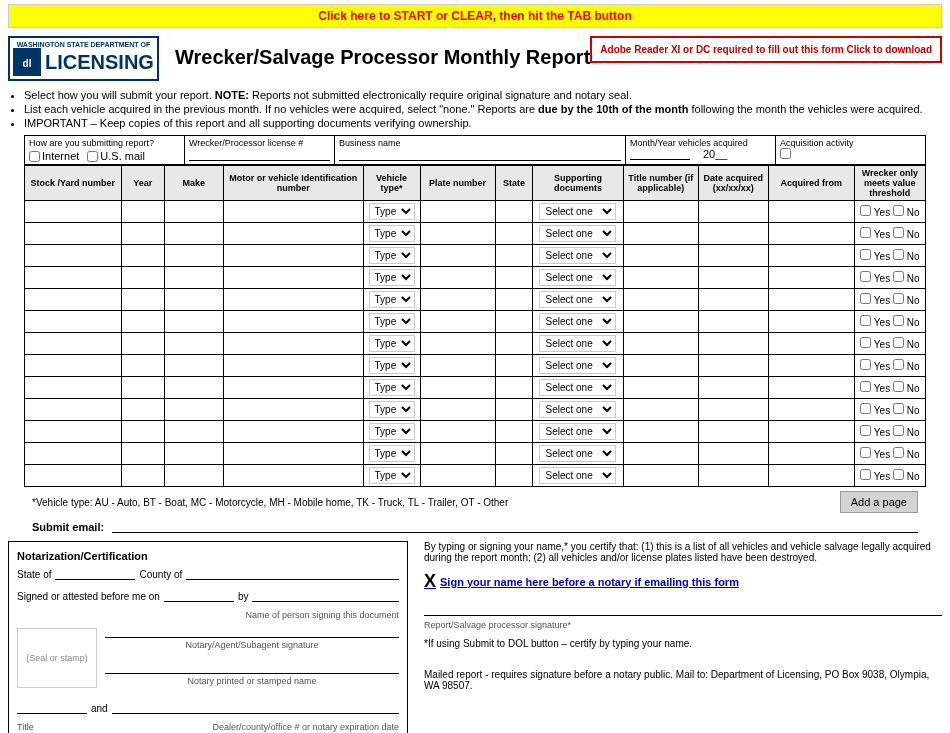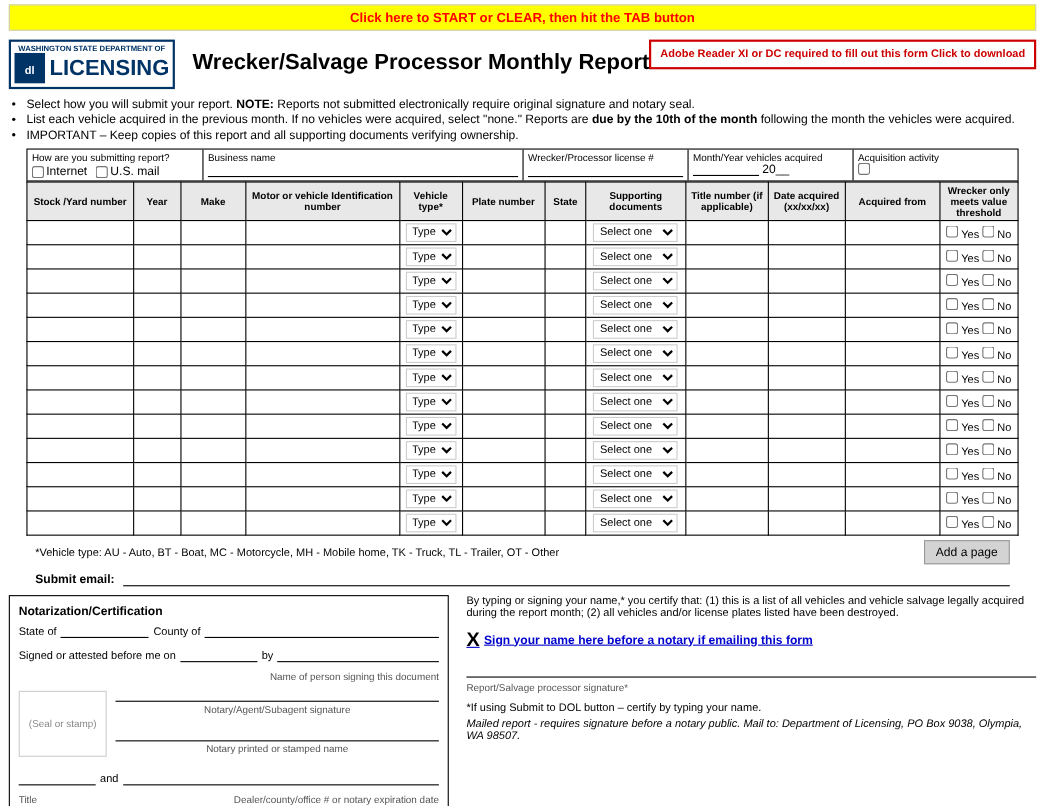--- a/index.html
+++ b/index.html
@@ -53,21 +53,21 @@
     .certification-text { flex: 1; font-size: 10px; }
     .sign-here { color: #0000cc; font-weight: bold; font-size: 11px; text-decoration: underline; margin: 8px 0 4px; display: flex; align-items: center; gap: 4px; }
     .sign-x { font-size: 18px; font-weight: bold; color: #000; }
     .signature-line { border-bottom: 1px solid #000; width: 100%; height: 20px; margin-bottom: 4px; }
     .sig-label { font-size: 9px; color: #555; }
     .submit-note { font-size: 10px; margin-top: 8px; }
     
     input[type="text"] { border: none; border-bottom: 1px solid #000; outline: none; background: transparent; font-size: 10px; width: 100%; }
     input[type="checkbox"] { width: 11px; height: 11px; }
     
-    .month-year-row { display: flex; align-items: flex-start; gap: 3px; }
+    .month-year-row { display: flex; align-items: flex-start; gap: 13px; }
     
     .col-stock { width: 90px; }
     .col-year { width: 40px; }
     .col-make { width: 55px; }
     .col-motor { width: 130px; }
     .col-vtype { width: 50px; }
     .col-plate { width: 70px; }
     .col-state { width: 35px; }
     .col-docs { width: 80px; }
     .col-title { width: 70px; }
@@ -120,26 +120,26 @@
         <label>
           <input type="checkbox" style="">
           <span>Internet</span>
         </label>
         <label>
           <input type="checkbox" style="">
           <span>U.S. mail</span>
         </label>
       </div>
     </div>
+    <div class="top-field license-field">
+      <div class="field-label">Wrecker/Processor license #</div>
+      <input type="text" style="">
+    </div>
     <div class="top-field business-name-field">
       <div class="field-label">Business name</div>
-      <input type="text" style="">
-    </div>
-    <div class="top-field license-field">
-      <div class="field-label">Wrecker/Processor license #</div>
       <input type="text" style="">
     </div>
     <div class="top-field month-year-field">
       <div class="field-label">Month/Year vehicles acquired</div>
       <div class="month-year-row">
         <input type="text" style="width: 60px;">
         <span>20__</span>
       </div>
     </div>
     <div class="top-field acquisition-field">
@@ -411,17 +411,17 @@
 
     <div class="sign-here">
       <span class="sign-x">X</span>
       <span>Sign your name here before a notary if emailing this form</span>
     </div>
     <div class="signature-line"></div>
     <div class="sig-label">Report/Salvage processor signature*</div>
 
     <div class="submit-note">
       <p>*If using Submit to DOL button – certify by typing your name.</p>
-      <p style="margin-top:4px;font-style:italic;">Mailed report - requires signature before a notary public. Mail to: Department of Licensing, PO Box 9038, Olympia, WA 98507.</p>
+      <p style="margin-top:20px;">Mailed report - requires signature before a notary public. Mail to: Department of Licensing, PO Box 9038, Olympia, WA 98507.</p>
     </div>
   </div>
 
 </div>
 
 </body></html>

